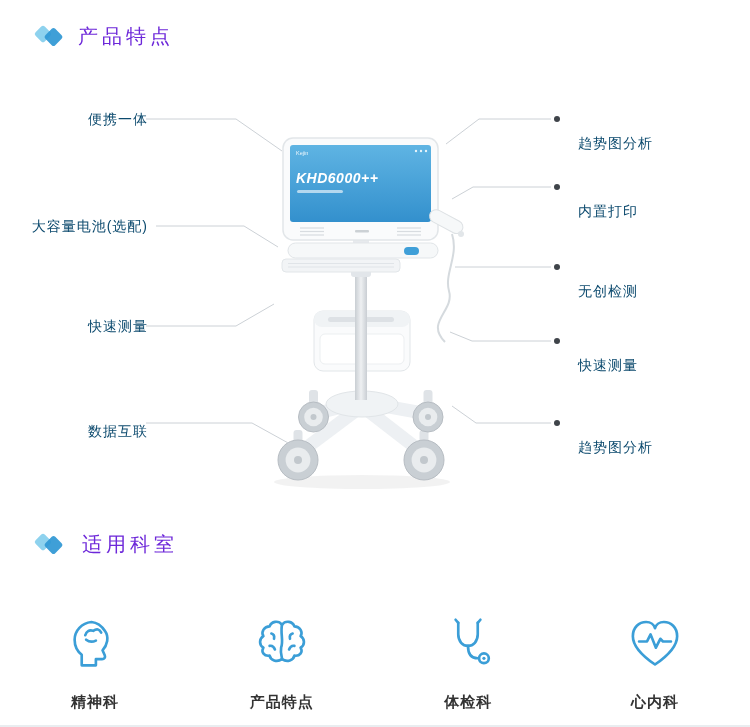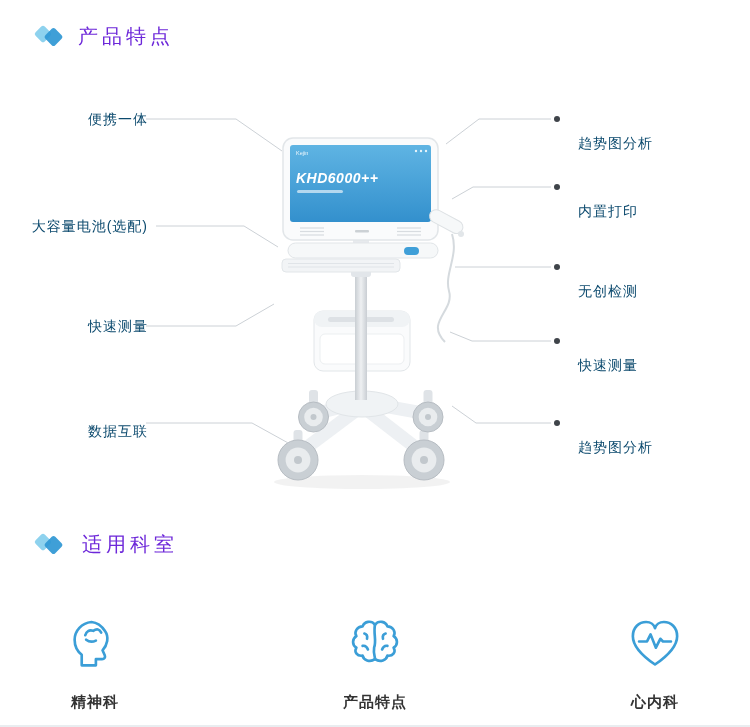--- a/index.html
+++ b/index.html
@@ -253,20 +253,31 @@
         <path d="M35 12 C39 7 47 8 49 14 C55 14 59 20 56 25 C61 28 61 35 56 38 C59 43 55 48 49 47 C48 52 41 55 35 51"></path>
         <path d="M35 12 C33 22 37 30 34 38 C33 44 35 48 35 51"></path>
         <path d="M23 22 Q27 23 26 28"></path>
           <path d="M47 22 Q43 23 44 28"></path>
         <path d="M21 36 Q25 35 27 40"></path>
           <path d="M49 36 Q45 35 43 40"></path>
       </svg>
       <div class="dept-label">产品特点</div>
     </div>
 
+    <div class="dept">
+      <svg class="dept-icon" viewBox="0 0 70 70" fill="none" stroke="#3b9ed7" stroke-width="3" stroke-linecap="round" stroke-linejoin="round">
+        <path d="M24 10 V23 C24 31 29 36 35 36 C41 36 46 31 46 23 V10"></path>
+        <path d="M24 10 L21 6.5"></path>
+          <path d="M46 10 L49 6.5"></path>
+        <path d="M35 36 C35 44 38 50 46 50"></path>
+        <circle cx="53" cy="50" r="5.5"></circle>
+        <circle cx="53" cy="50" r="1.8" fill="#3b9ed7" stroke="none"></circle>
+      </svg>
+      <div class="dept-label">体检科</div>
+    </div>
 
 
     <div class="dept">
       <svg class="dept-icon" viewBox="0 0 70 70" fill="none" stroke="#3b9ed7" stroke-width="3" stroke-linecap="round" stroke-linejoin="round">
         <path d="M35 57 C19 46 10 36 10 25 C10 15 17 9 25 9 C30 9 34 12 35 16 C36 12 40 9 45 9 C53 9 60 15 60 25 C60 36 51 46 35 57 Z"></path>
         <path d="M17 31 H26 L30 23 L36 38 L41 28 L44 31 H53"></path>
       </svg>
       <div class="dept-label">心内科</div>
     </div>
 

